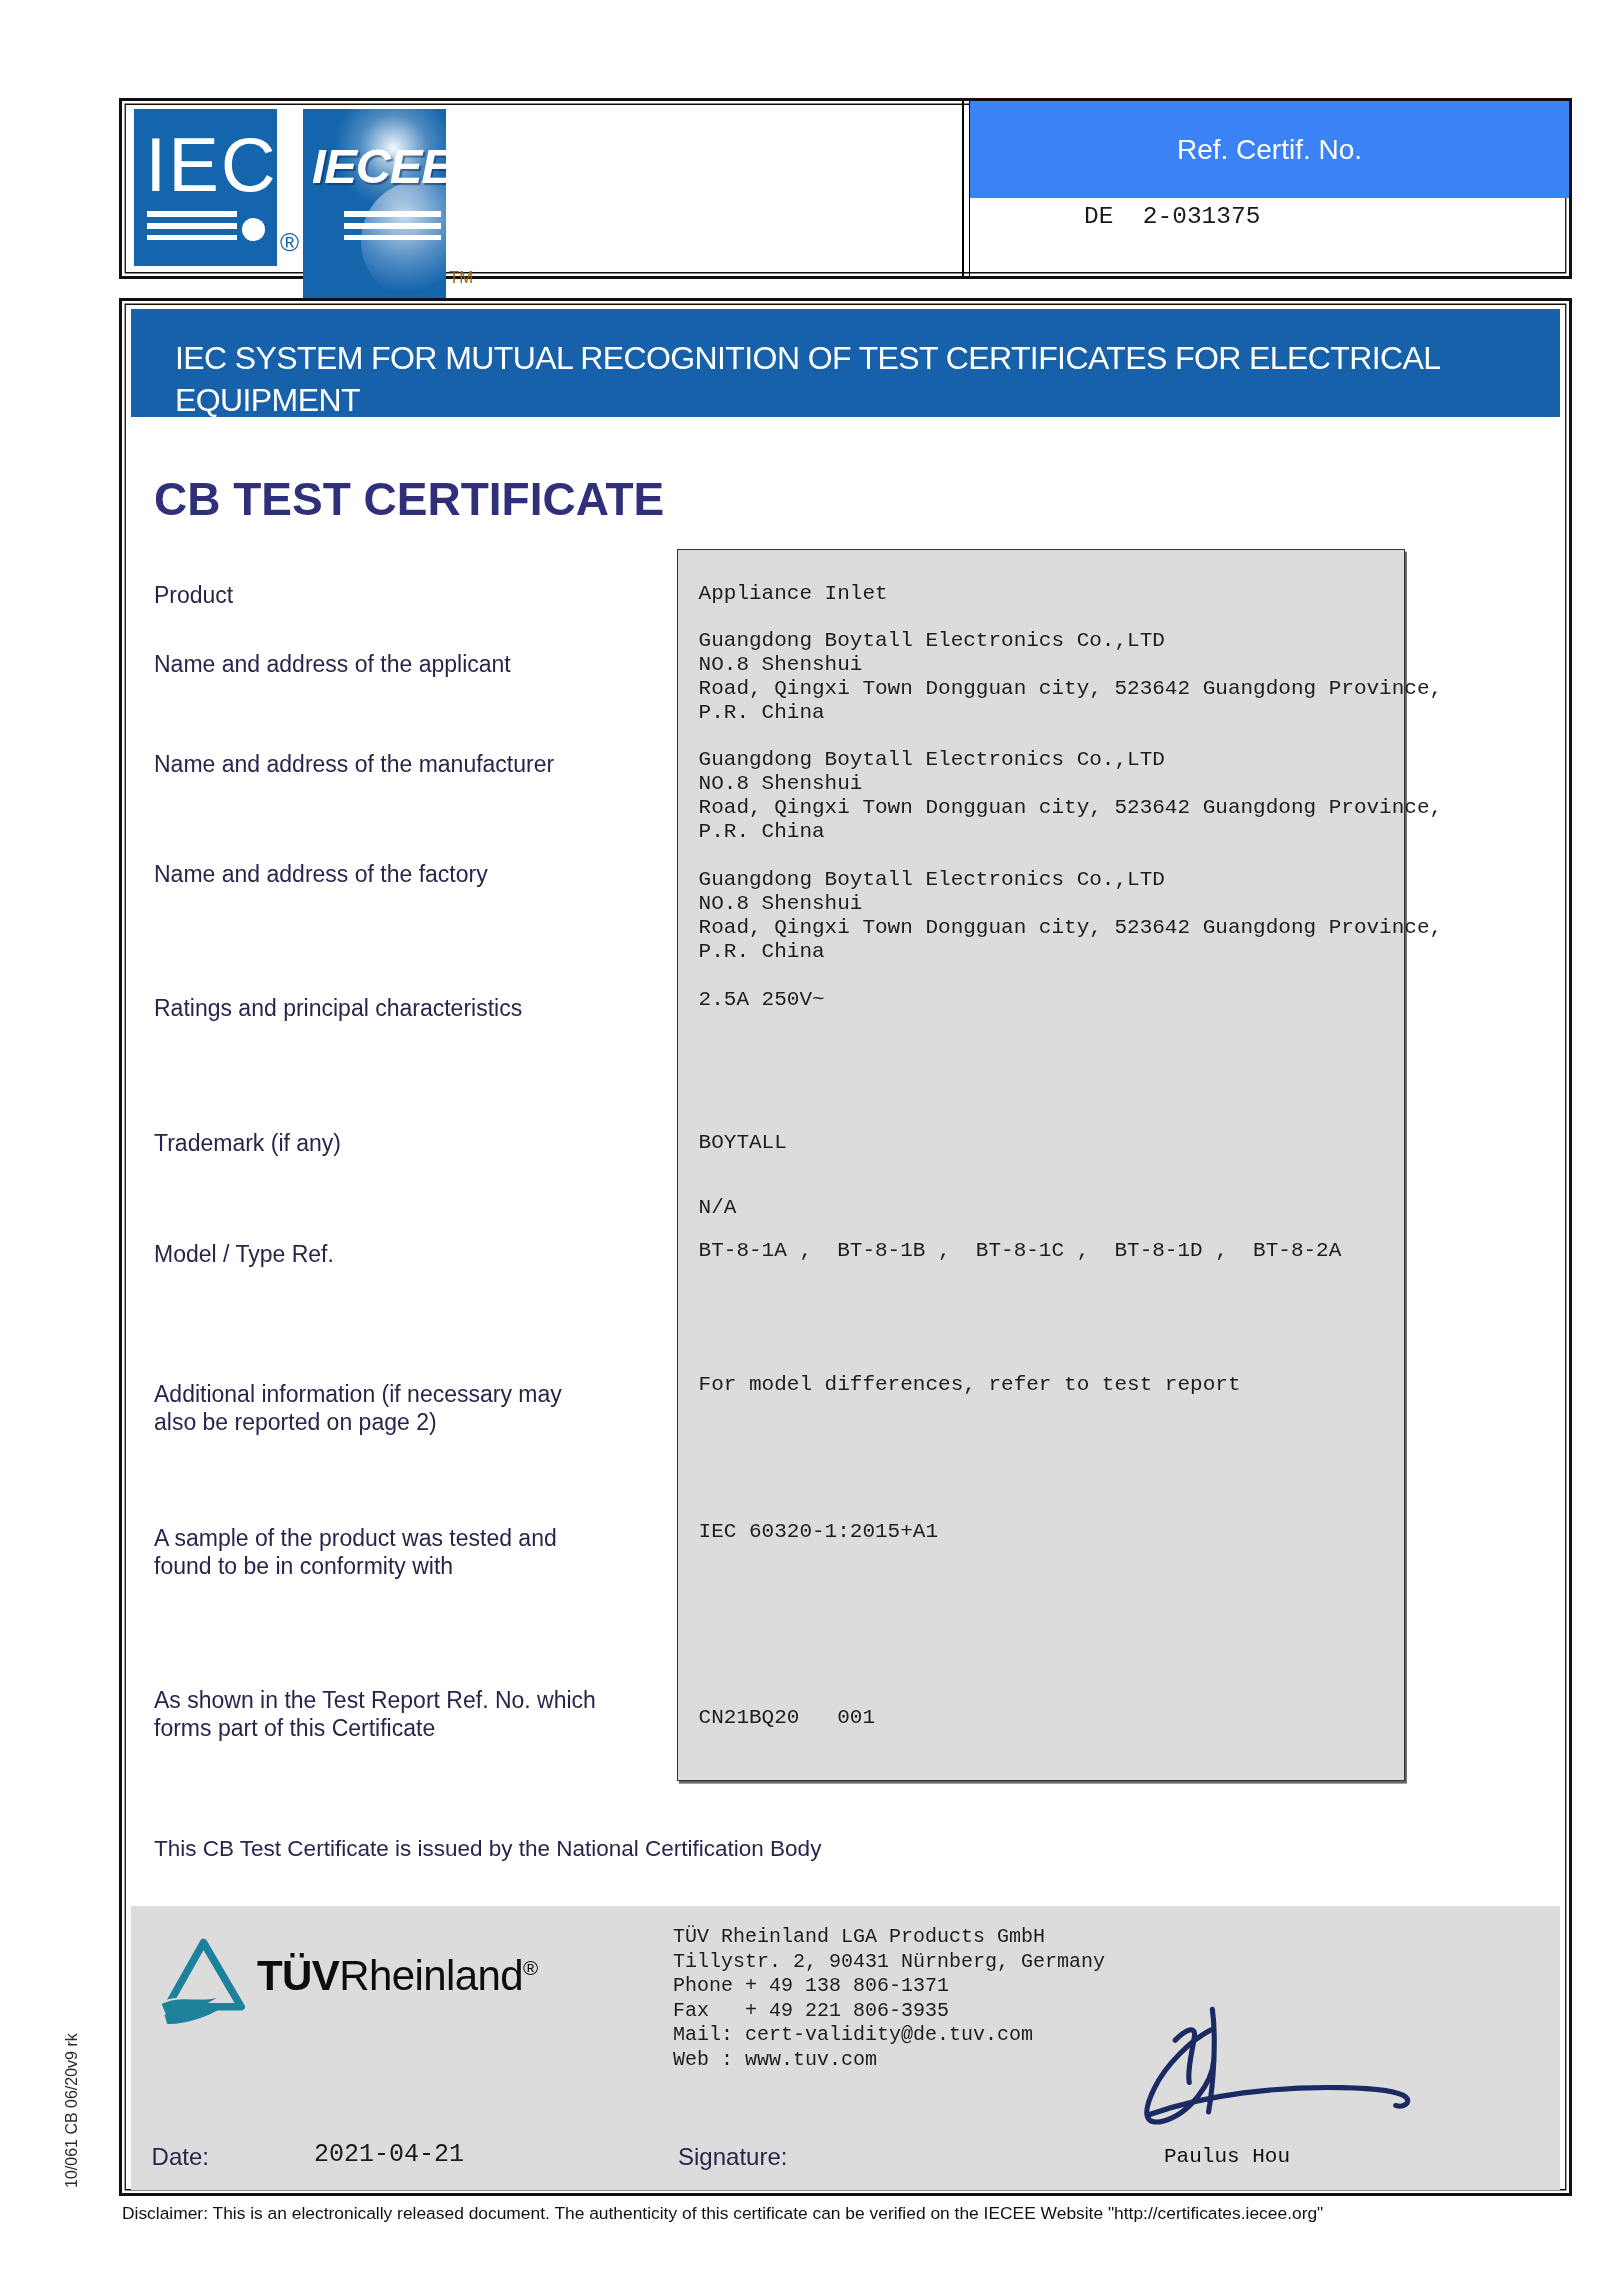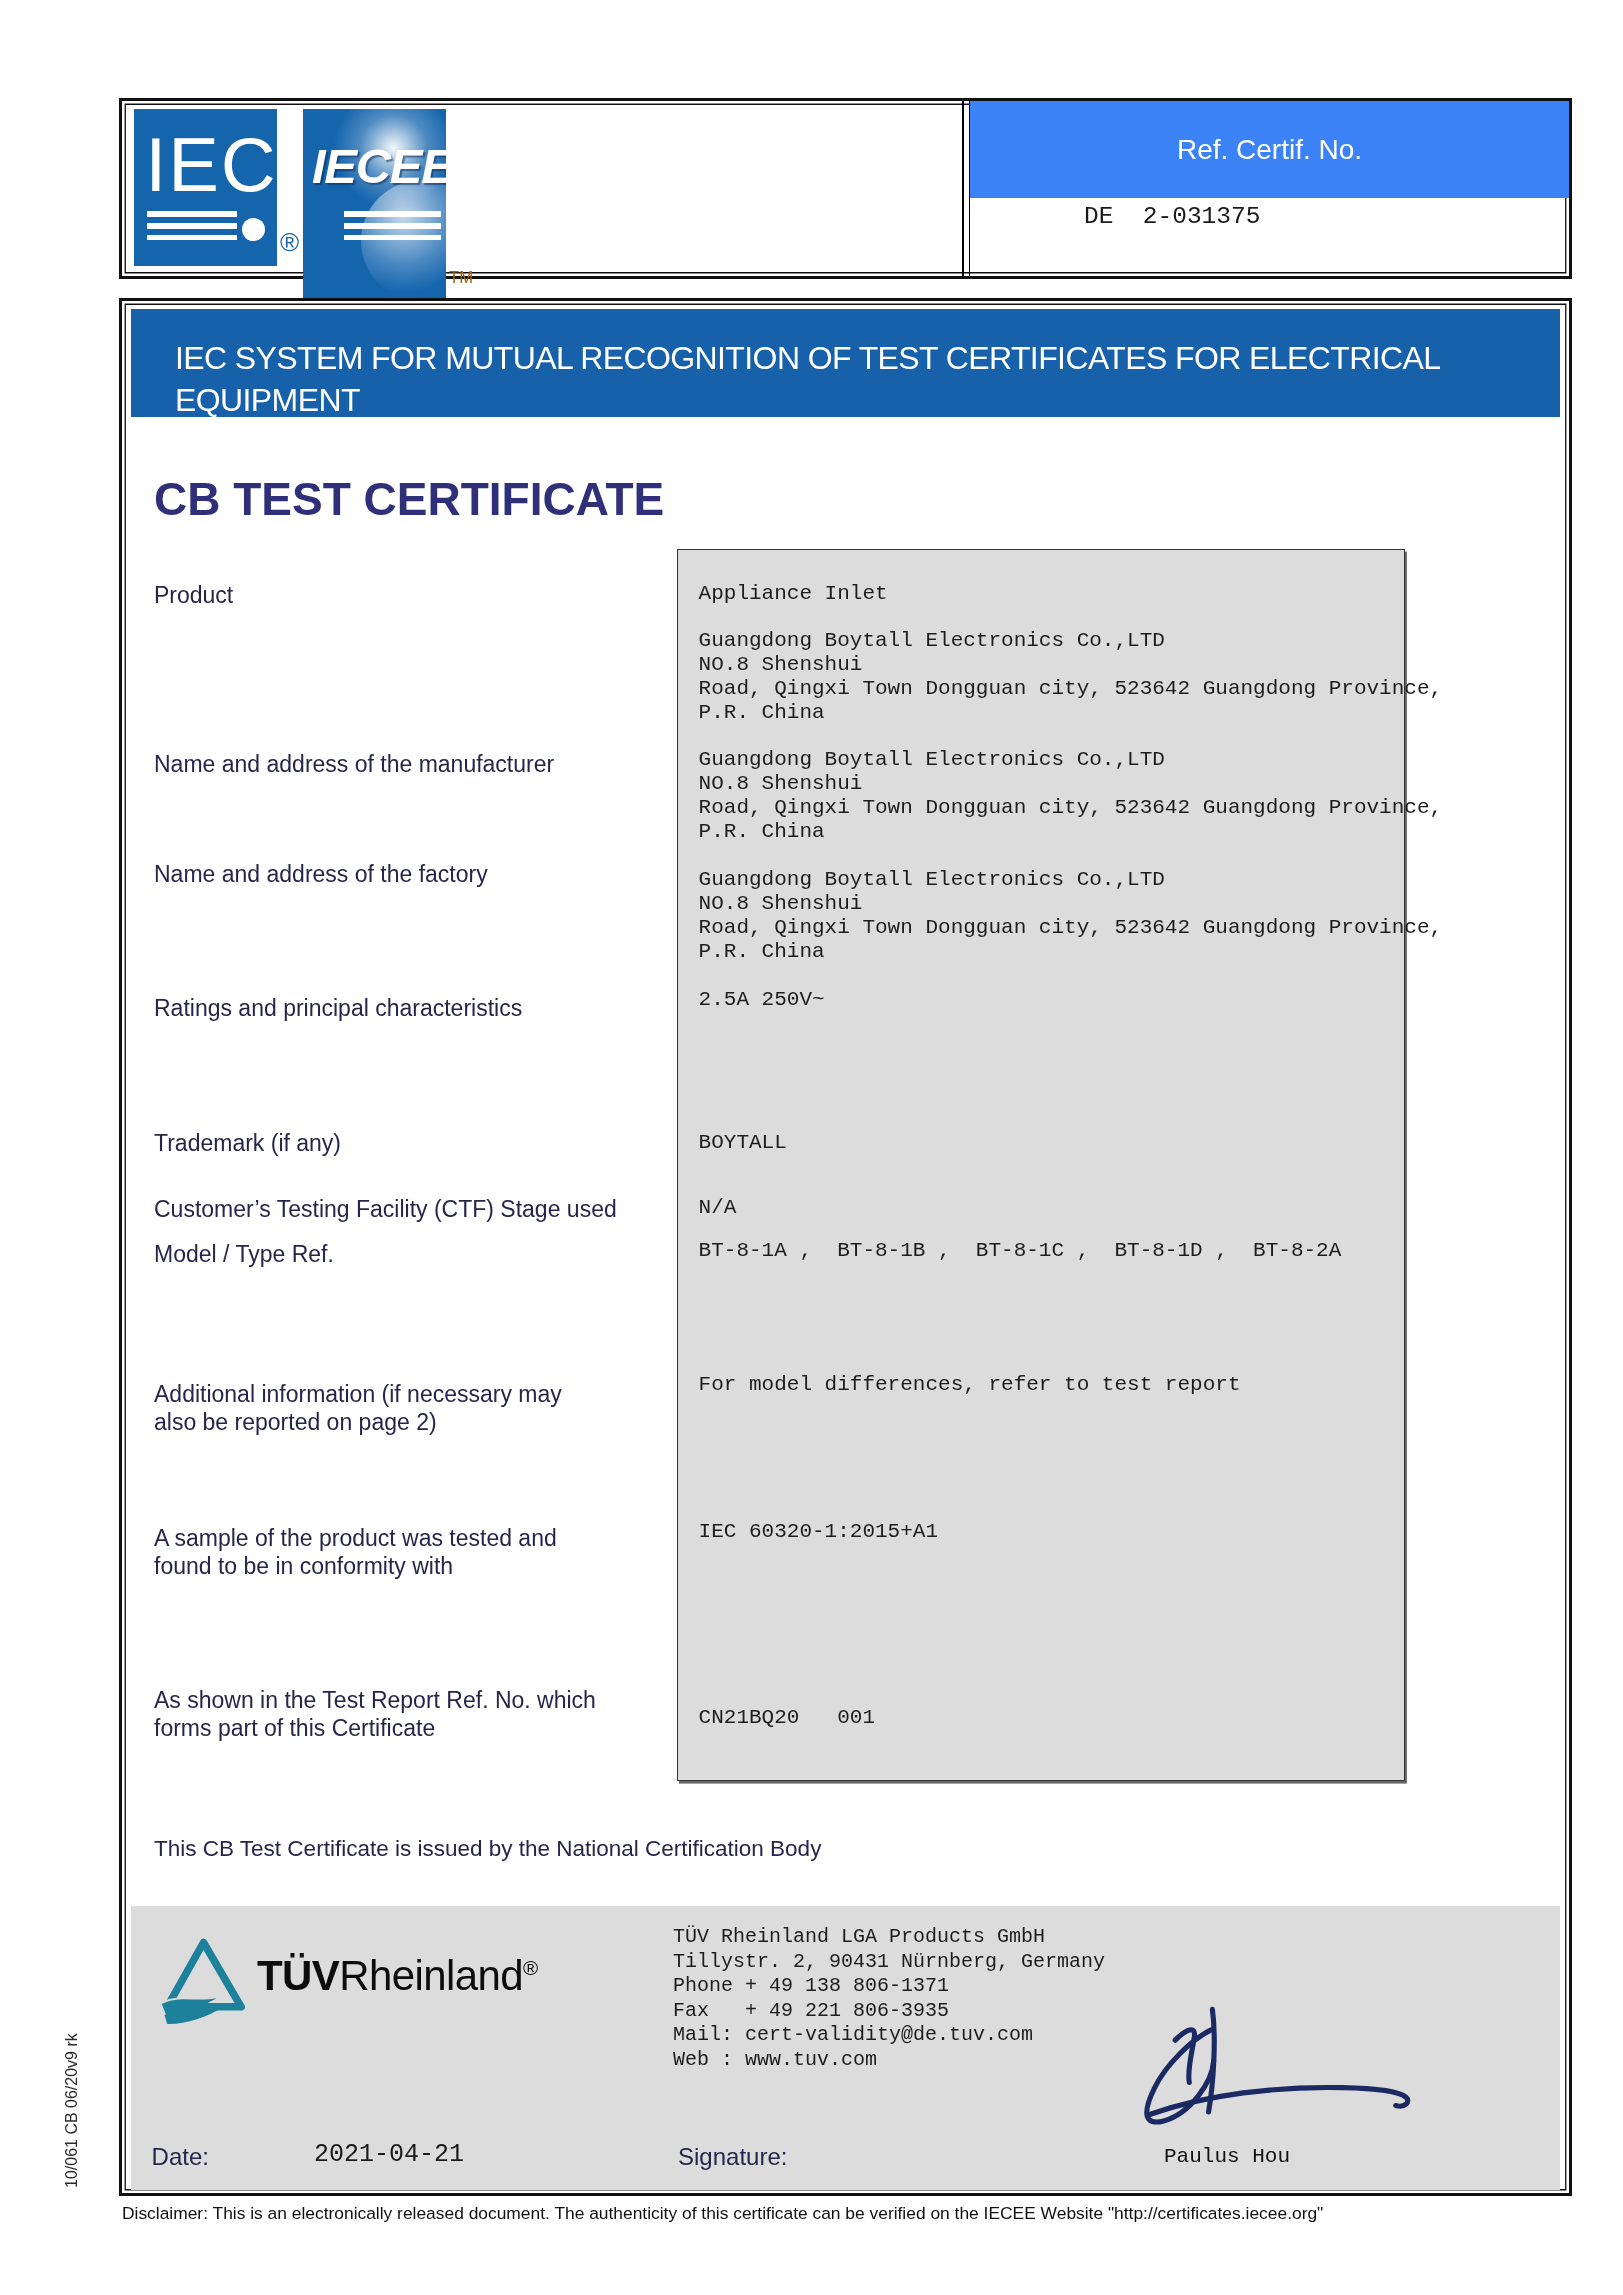--- a/index.html
+++ b/index.html
@@ -96,25 +96,25 @@
 <div class="abs box main-box">
 
   <div class="banner">
     <div>IEC SYSTEM FOR MUTUAL RECOGNITION OF TEST CERTIFICATES FOR ELECTRICAL EQUIPMENT
 (IECEE) CB SCHEME</div>
   </div>
 
   <div class="cert-title">CB TEST CERTIFICATE</div>
 
   <div class="flabel" style="top:280px;">Product</div>
+  <div class="flabel" style="top:349px;">Name and address of the applicant</div>
   <div class="flabel" style="top:449px;">Name and address of the manufacturer</div>
   <div class="flabel" style="top:559px;">Name and address of the factory</div>
   <div class="flabel" style="top:693px;">Ratings and principal characteristics</div>
   <div class="flabel" style="top:828px;">Trademark (if any)</div>
-  <div class="flabel" style="top:894px;">Customer’s Testing Facility (CTF) Stage used</div>
   <div class="flabel" style="top:939px;">Model / Type Ref.</div>
   <div class="flabel" style="top:1079px;">Additional information (if necessary may
 also be reported on page 2)</div>
   <div class="flabel" style="top:1223px;">A sample of the product was tested and
 found to be in conformity with</div>
   <div class="flabel" style="top:1385px;">As shown in the Test Report Ref. No. which
 forms part of this Certificate</div>
 
   <div class="values-panel">
     <div class="fvalue" style="top:32px;">Appliance Inlet</div>

